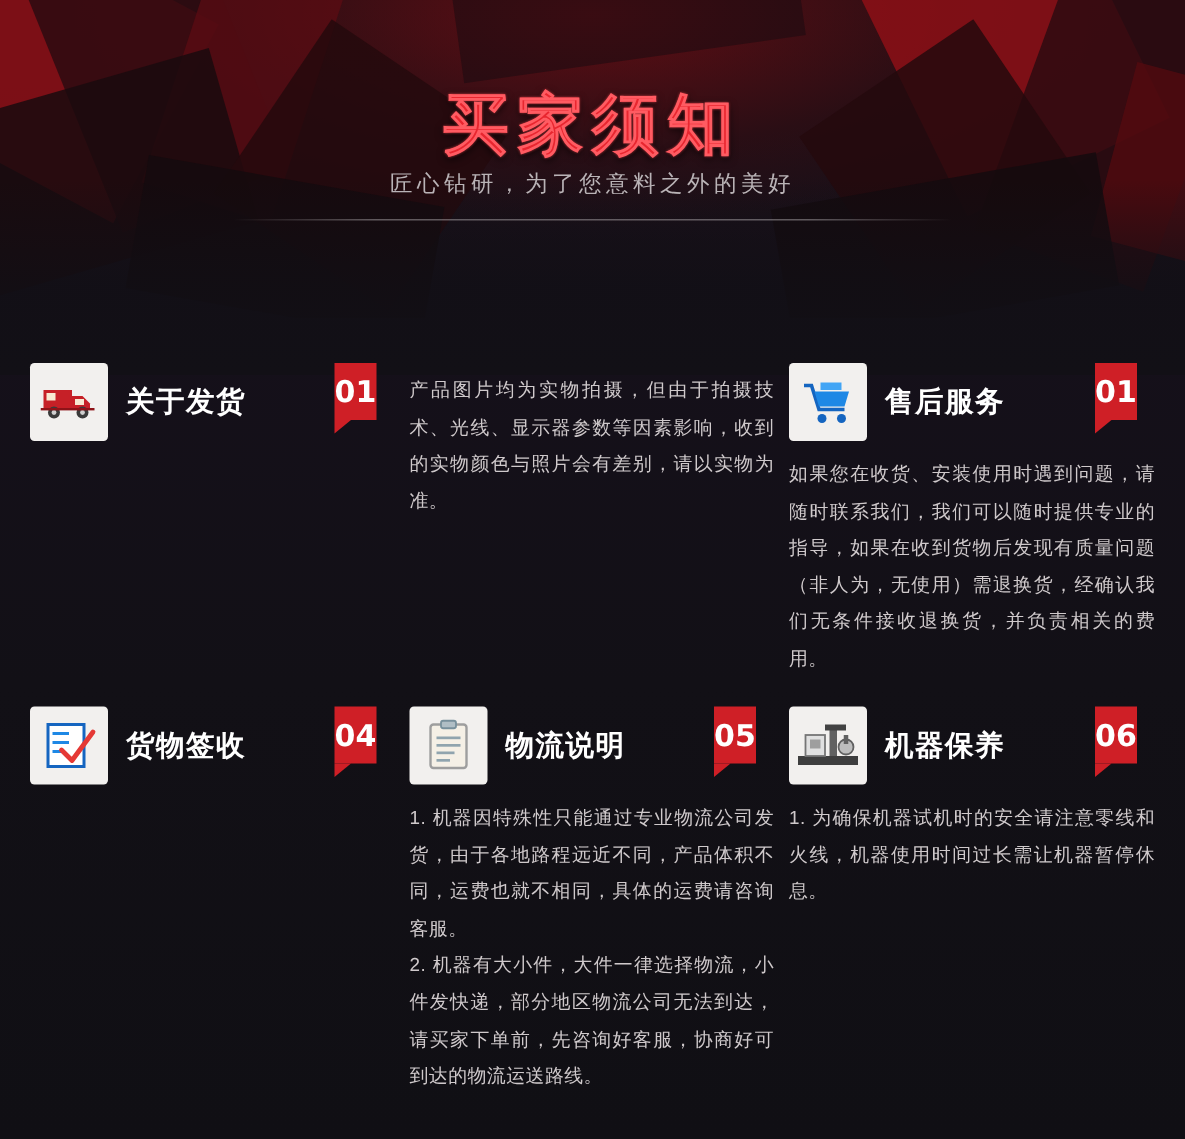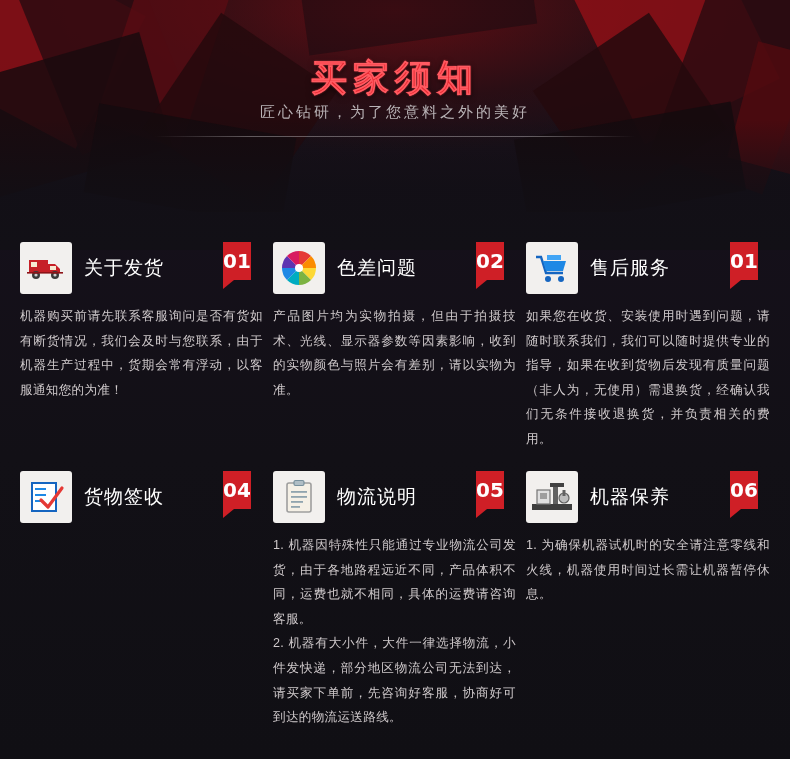--- a/index.html
+++ b/index.html
@@ -37,21 +37,21 @@
 
   .header-fade {
     position: absolute; left:0; top: 120px; width: 790px; height: 130px;
     background: linear-gradient(180deg, rgba(17,15,21,0) 0%, rgba(17,15,21,0.75) 55%, #121016 100%);
   }
 
   
   .title-wrap { position: absolute; left: 0; top: 54px; width: 790px; text-align: center; }
   .main-title {
     font-family: Liberation Serif, serif;
-    font-size: 36px;
+    font-size: 44px;
     font-weight: bold;
     letter-spacing: 6px;
     color: #e8262f;
     text-shadow: 0 0 2px #ff4a52, 0 2px 6px rgba(0,0,0,.8);
     -webkit-text-stroke: 0.5px #ff5b62;
   }
   .subtitle {
     font-size: 15px;
     letter-spacing: 3px;
     color: #b9b3b6;
@@ -77,21 +77,21 @@
   .icon-box {
     width: 52px; height: 52px; flex: 0 0 52px;
     background: #f2f0ee;
     border-radius: 3px;
     display: flex; align-items: center; justify-content: center;
     overflow: hidden;
   }
   .card-title {
     margin-left: 12px;
     font-size: 19px;
-    font-weight: normal;
+    font-weight: bold;
     color: #ffffff;
     letter-spacing: 1px;
     white-space: nowrap;
   }
   .num-badge {
     position: absolute;
     right: 12px; top: 2px;
     width: 28px; height: 38px;
     background: #cf1f26;
     color: #fff;
@@ -160,45 +160,23 @@
             <circle cx="9" cy="22" r="4" fill="#3a3a3a"></circle>
               <circle cx="9" cy="22" r="1.6" fill="#cfcfcf"></circle>
             <circle cx="28" cy="22" r="4" fill="#3a3a3a"></circle>
               <circle cx="28" cy="22" r="1.6" fill="#cfcfcf"></circle>
             <rect x="0" y="19" width="36" height="1.6" fill="#8e1318"></rect>
           </svg>
         </div>
         <div class="card-title">关于发货</div>
         <div class="num-badge">01</div>
       </div>
-      <div class="card-body">
-        <p>机器购买前请先联系客服询问是否有货如有断货情况，我们会及时与您联系，由于机器生产过程中，货期会常有浮动，以客服通知您的为准！</p>
-      </div>
-    </div>
-
-    <div class="card">
-      <div class="card-head">
-        <div class="icon-box">
-          <svg class="ico" width="42" height="38" viewBox="0 0 42 38">
-            <g transform="translate(21,19)">
-              <path d="M0,0 L0,-17 A17,17 0 0 1 12,-12 Z" fill="#e53935"></path>
-              <path d="M0,0 L12,-12 A17,17 0 0 1 17,0 Z" fill="#fb8c00"></path>
-              <path d="M0,0 L17,0 A17,17 0 0 1 12,12 Z" fill="#fdd835"></path>
-              <path d="M0,0 L12,12 A17,17 0 0 1 0,17 Z" fill="#7cb342"></path>
-              <path d="M0,0 L0,17 A17,17 0 0 1 -12,12 Z" fill="#00acc1"></path>
-              <path d="M0,0 L-12,12 A17,17 0 0 1 -17,0 Z" fill="#1e88e5"></path>
-              <path d="M0,0 L-17,0 A17,17 0 0 1 -12,-12 Z" fill="#5e35b1"></path>
-              <path d="M0,0 L-12,-12 A17,17 0 0 1 0,-17 Z" fill="#d81b60"></path>
-              <circle r="4" fill="#ffffff"></circle>
-            </g>
-          </svg>
-        </div>
-        <div class="card-title">色差问题</div>
-        <div class="num-badge">02</div>
-      </div>
+    </div>
+
+    <div class="card">
       <div class="card-body">
         <p>产品图片均为实物拍摄，但由于拍摄技术、光线、显示器参数等因素影响，收到的实物颜色与照片会有差别，请以实物为准。</p>
       </div>
     </div>
 
     <div class="card">
       <div class="card-head">
         <div class="icon-box">
           <svg class="ico" width="40" height="34" viewBox="0 0 40 34">
             <path d="M4 6 h5 l5 16 h17" fill="none" stroke="#1565c0" stroke-width="2.4"></path>

